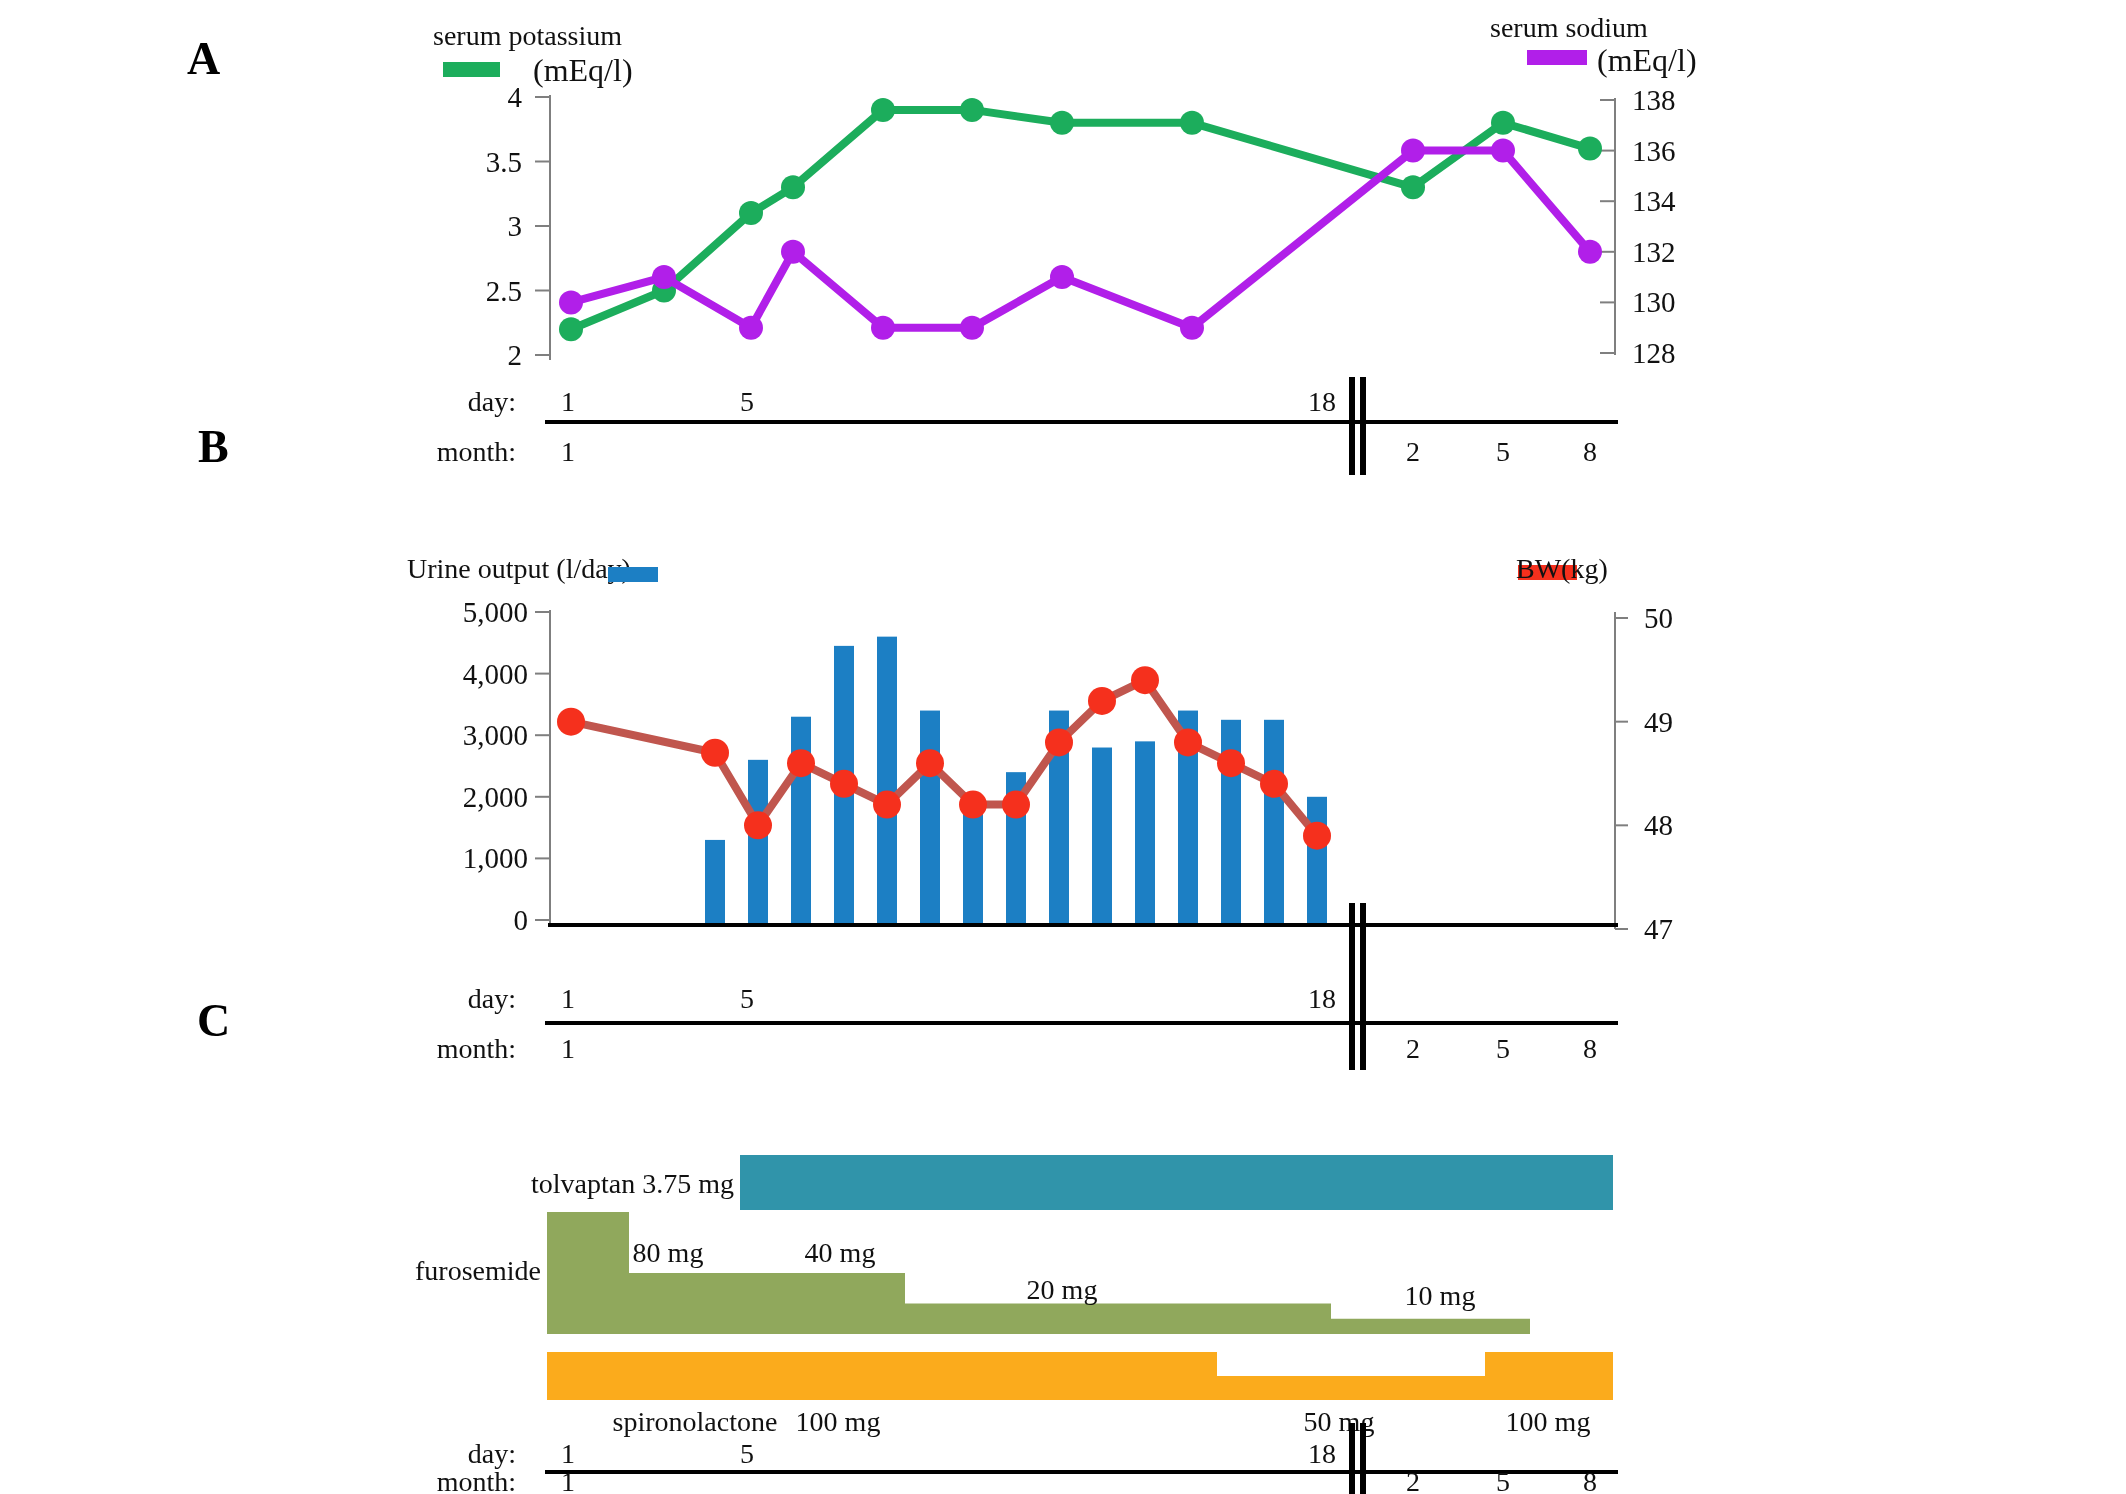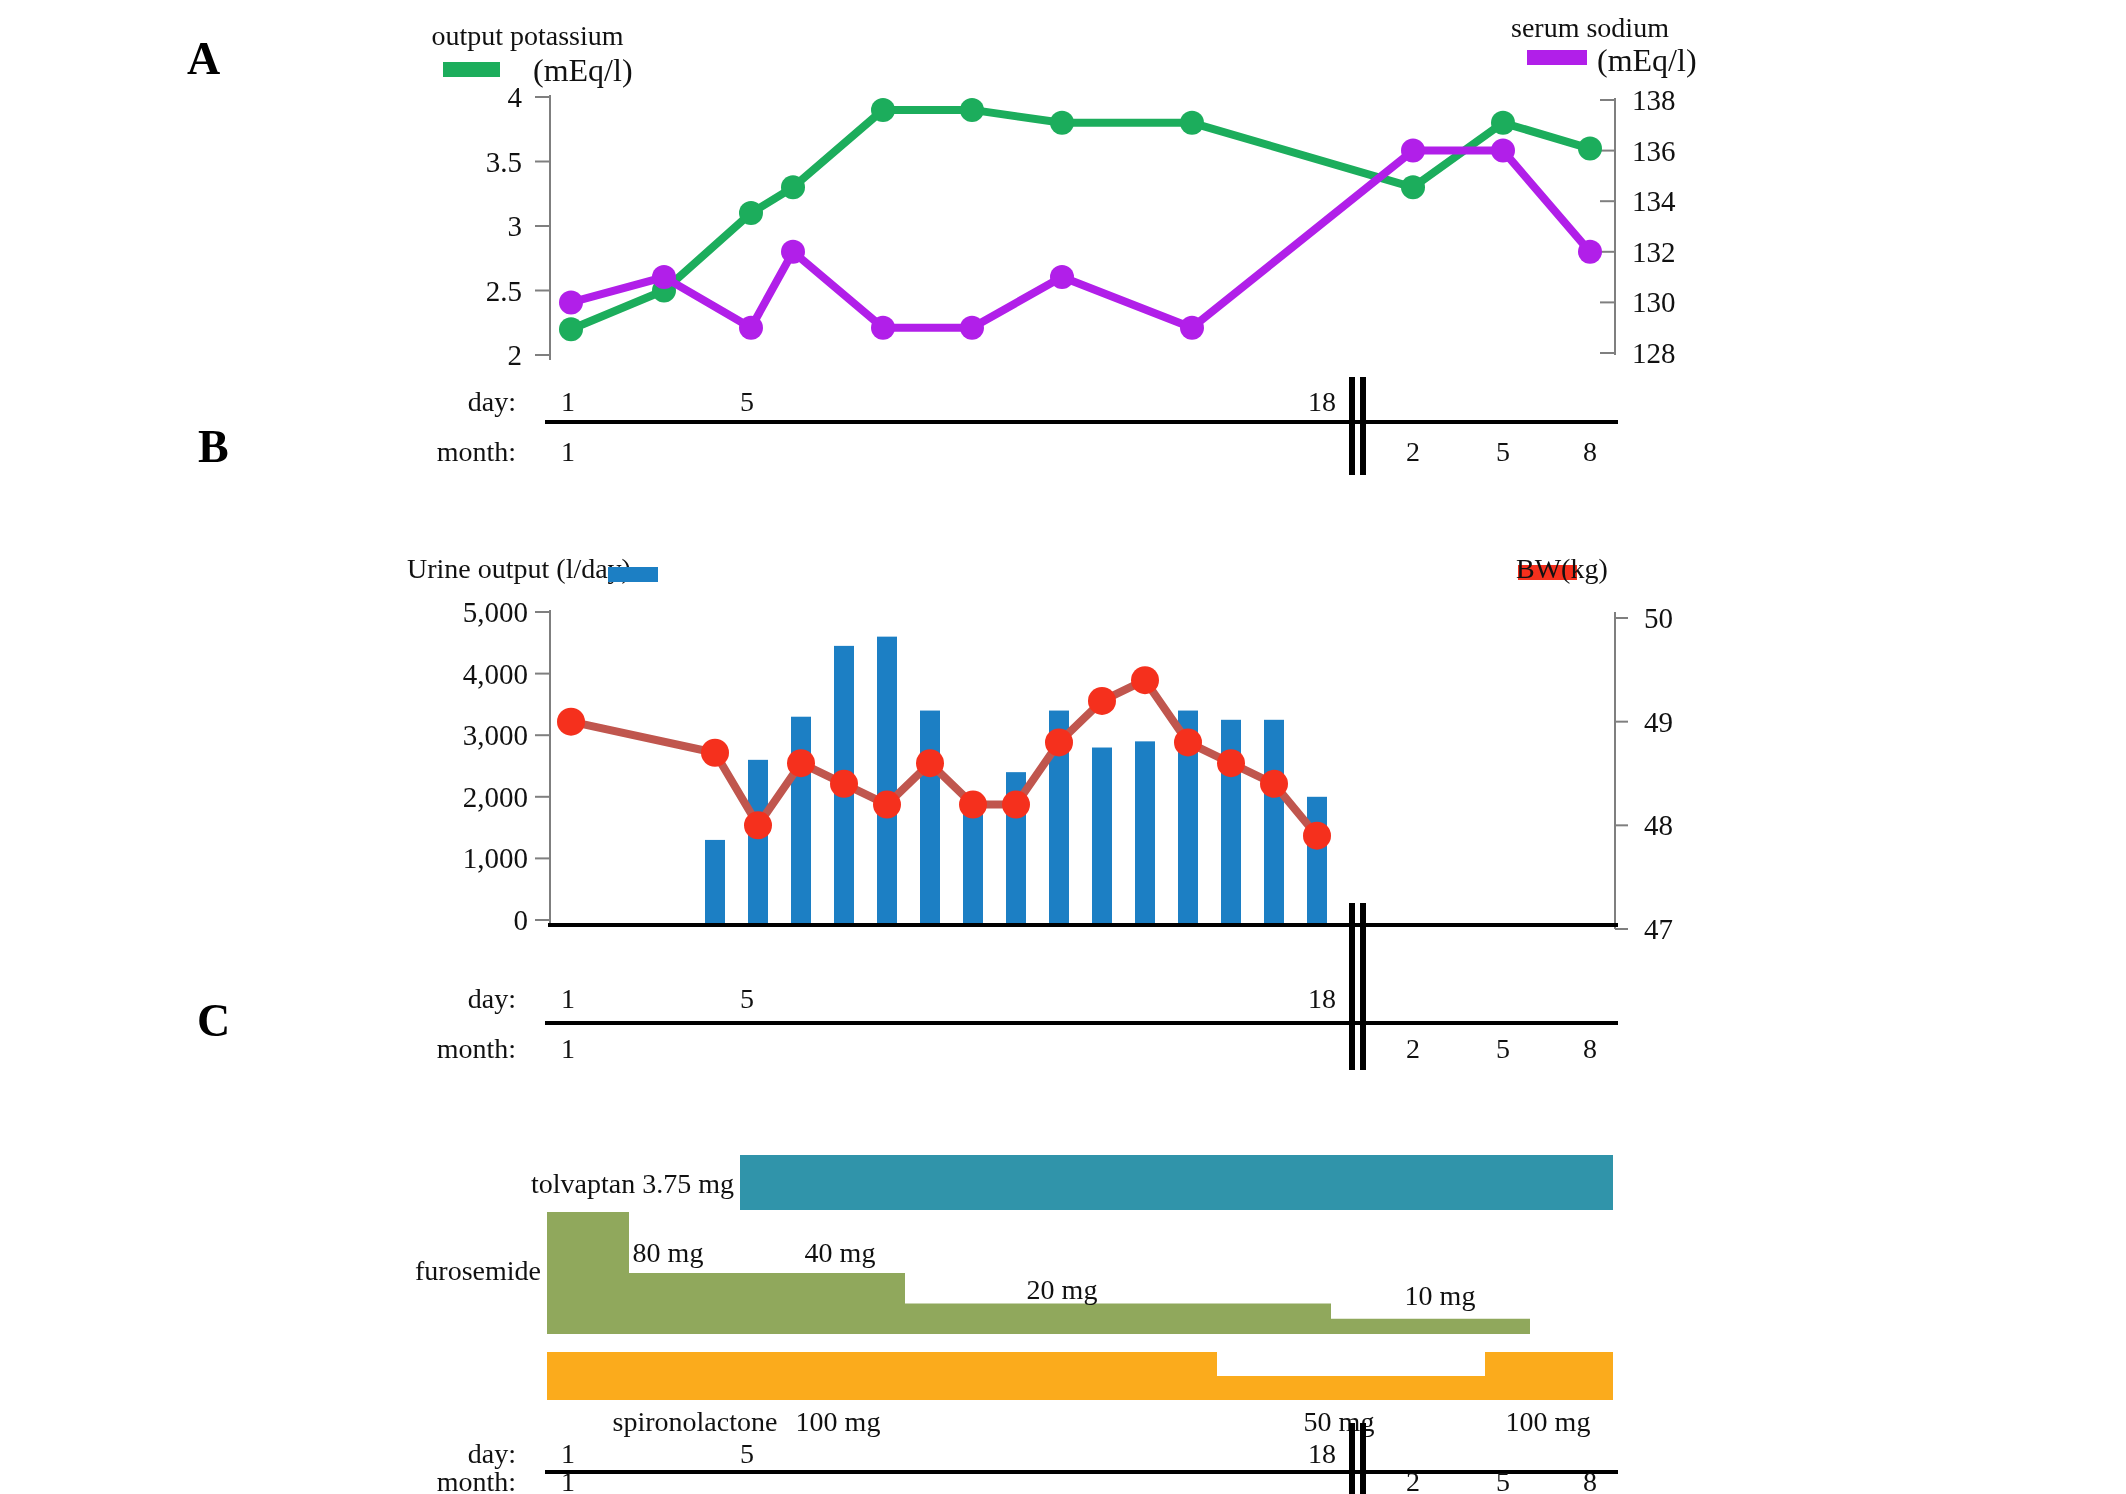--- a/index.html
+++ b/index.html
@@ -15,25 +15,25 @@
 </style>
 </head>
 <body>
 
 <div class="figure">
 
   <div class="abs panel-letter" style="left:187px;top:32px;">A</div>
   <div class="abs panel-letter" style="left:198px;top:420px;">B</div>
   <div class="abs panel-letter" style="left:197px;top:994px;">C</div>
 
-  <div class="abs leg-title" style="left:420px;top:20px;width:215px;text-align:center;">output potassium</div>
+  <div class="abs leg-title" style="left:420px;top:20px;width:215px;text-align:center;">serum potassium</div>
   <div class="swatch" style="left:443px;top:62px;width:57px;background:#1CAD5C;"></div>
   <div class="abs leg-unit" style="left:533px;top:52px;">(mEq/l)</div>
 
-  <div class="abs leg-title" style="left:1490px;top:12px;width:200px;text-align:center;">serum sodium</div>
+  <div class="abs leg-title" style="left:1490px;top:12px;width:200px;">serum sodium</div>
   <div class="swatch" style="left:1527px;top:50px;width:60px;background:#B11FE9;"></div>
   <div class="abs leg-unit" style="left:1597px;top:42px;">(mEq/l)</div>
 
   <div class="abs leg-title" style="left:407px;top:553px;">Urine output (l/day)</div>
   <div class="swatch" style="left:608px;top:567px;width:50px;background:#1C7FC4;"></div>
 
   <div class="swatch" style="left:1518px;top:565px;width:59px;background:#F5301D;"></div>
   <div class="abs leg-title" style="left:1516px;top:553px;">BW(kg)</div>
 
   <svg id="chart-svg" width="2126" height="1494" viewBox="0 0 2126 1494">

